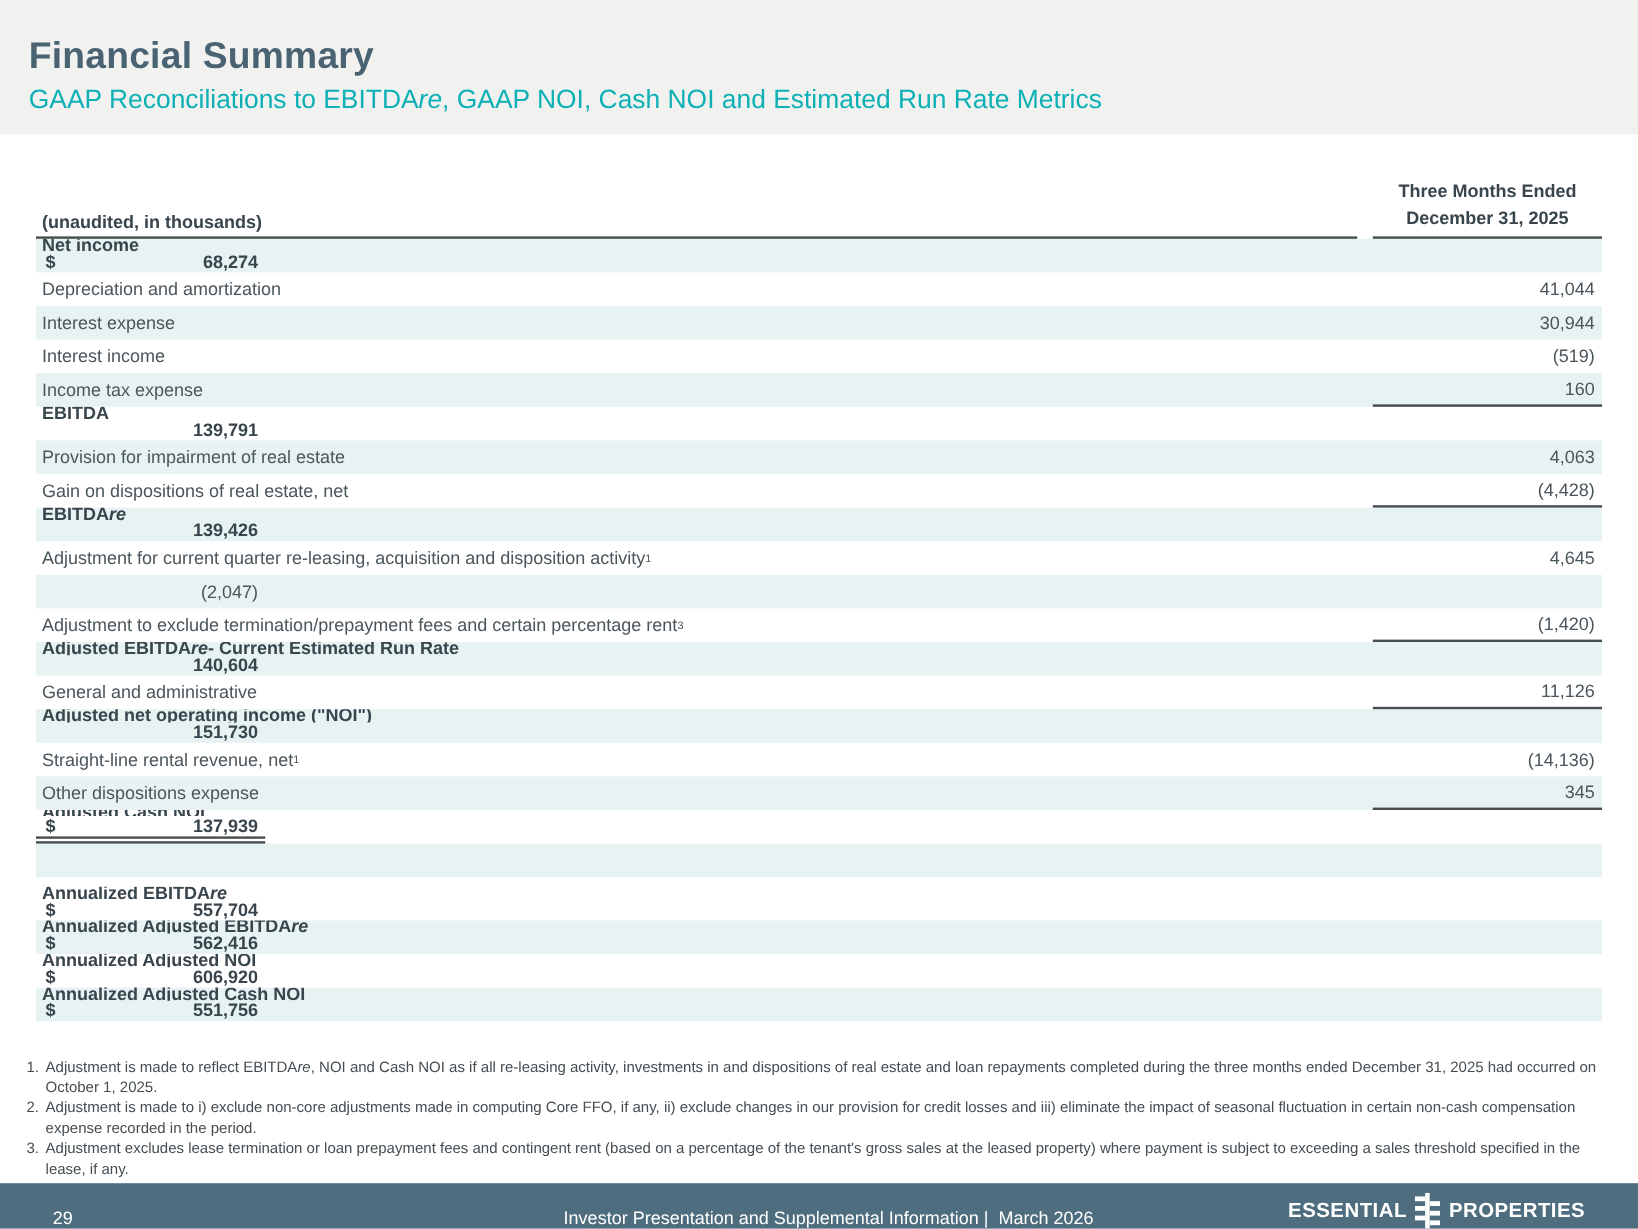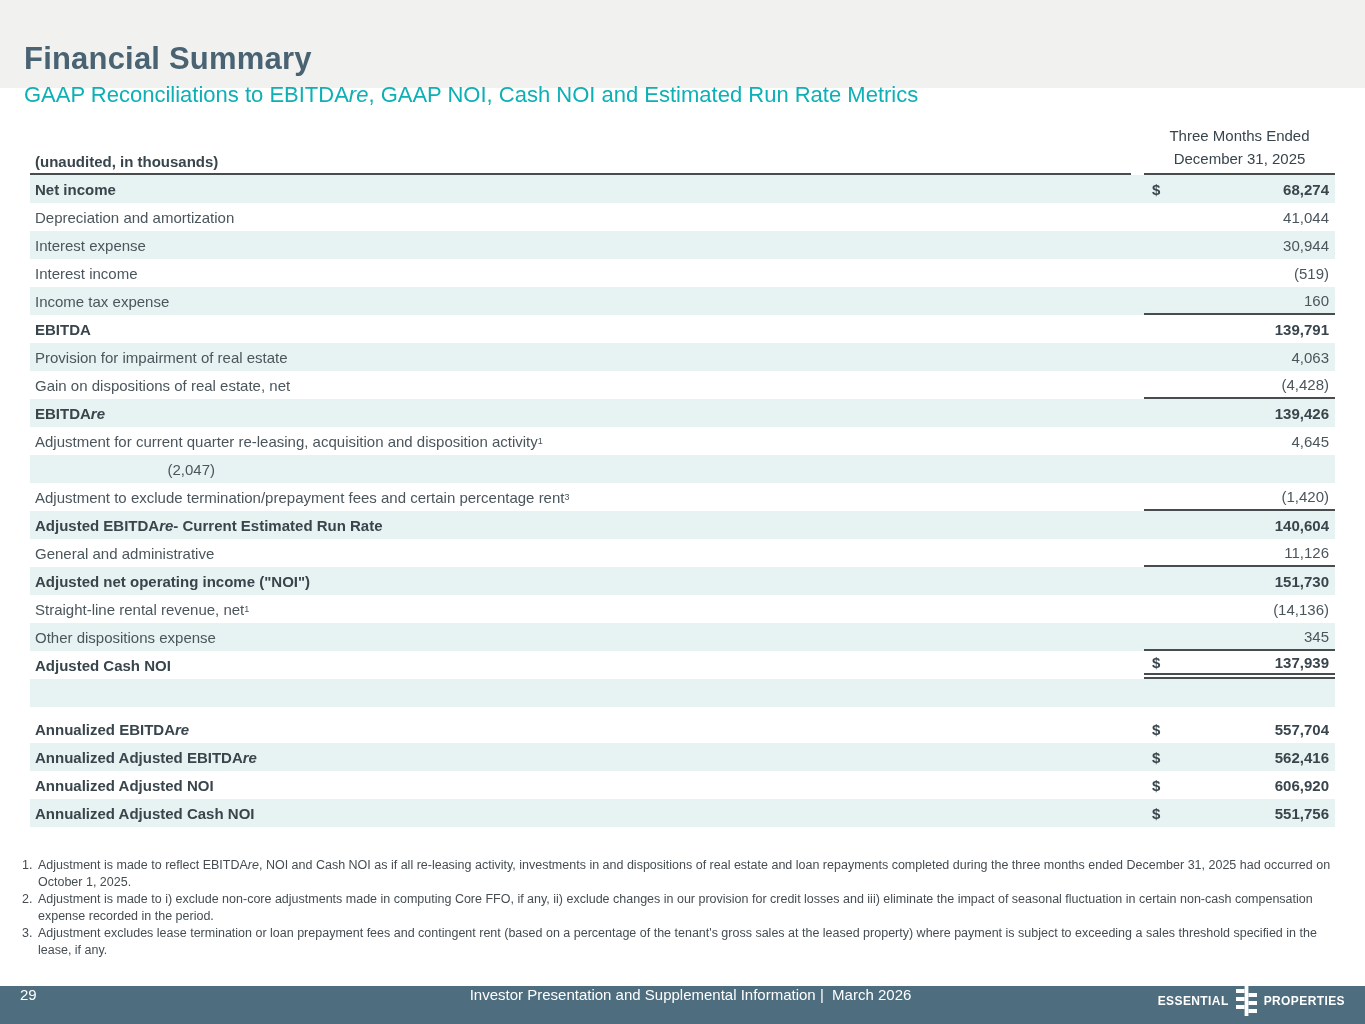--- a/index.html
+++ b/index.html
@@ -6,62 +6,62 @@
   body{
     width:1365px;height:1024px;position:relative;overflow:hidden;
     background:#ffffff;
     font-family:"Liberation Sans",sans-serif;
     -webkit-font-smoothing:antialiased;
   }
   i{font-style:italic;}
   sup{font-size:9px;line-height:0;}
 
   
-  .band{height:88px;background:var(--band);box-sizing:border-box;padding:12px 24px;}
+  .band{height:112px;background:var(--band);box-sizing:border-box;padding:0 24px;}
   .band h1{margin:0;padding-top:30px;font-size:31px;line-height:34px;font-weight:700;color:var(--title);letter-spacing:.2px;}
   .band h2{margin:7px 0 0;font-size:22px;line-height:24px;font-weight:400;color:var(--accent);}
 
   
   .fin-table{margin:36px 30px 0;}
   .thead{display:flex;}
   .th-left{
     flex:1;margin-right:13px;border-bottom:2px solid var(--rule);
     display:flex;align-items:flex-end;padding:0 0 3px 5px;
     font-weight:700;font-size:15px;color:var(--text-dark);
   }
   .th-right{
     width:191px;border-bottom:2px solid var(--rule);
-    text-align:center;font-weight:400;font-size:15px;line-height:23px;
+    text-align:center;font-weight:700;font-size:15px;line-height:23px;
     color:var(--text-dark);padding-bottom:3px;
   }
   .row{display:flex;height:28px;font-size:15px;color:var(--text);}
   .row.shade{background:var(--row-shade);}
-  .row.bold{font-weight:700;color:var(--text-dark);}
+  .row.bold{font-weight:700;color:var(--text-dark);flex-direction:column;}
   .lbl{flex:1;margin-right:13px;display:flex;align-items:center;padding-left:5px;overflow:hidden;white-space:nowrap;}
   .val{width:191px;box-sizing:border-box;display:flex;align-items:center;}
   .cur{padding-left:8px;}
   .num{margin-left:auto;padding-right:6px;}
   .b1 .val{border-bottom:2px solid var(--rule);justify-content:flex-end;}
   .b2 .val{border-bottom:6px double var(--rule);}
   .gap-row{height:8px;}
 
   
   .footnotes{margin:30px 28px 0 22px;font-size:12.5px;line-height:17px;color:#454d52;}
   .fn{position:relative;padding-left:16px;}
   .fn .n{position:absolute;left:0;}
 
   
   .footer{
     position:absolute;left:0;right:0;bottom:0;height:38px;
     background:var(--footer-bg);color:#fff;
-    display:flex;align-items:flex-start;padding:0 20px;box-sizing:border-box;font-size:15px;
+    display:flex;align-items:flex-end;padding:0 44px;box-sizing:border-box;font-size:15px;
   }
   .f-page{z-index:1;}
   .f-center{position:absolute;left:16px;right:0;text-align:center;white-space:pre;}
-  .logo{margin-left:auto;display:flex;align-items:center;gap:7px;font-weight:700;font-size:12px;letter-spacing:.4px;z-index:1;}
+  .logo{margin-left:auto;display:flex;align-items:center;gap:7px;font-weight:700;font-size:17px;letter-spacing:.4px;z-index:1;}
   .logo svg{display:block;}
 </style>
 </head>
 <body>
 
 <div class="band">
   <h1>Financial Summary</h1>
   <h2>GAAP Reconciliations to EBITDA<i>re</i>, GAAP NOI, Cash NOI and Estimated Run Rate Metrics</h2>
 </div>
 

